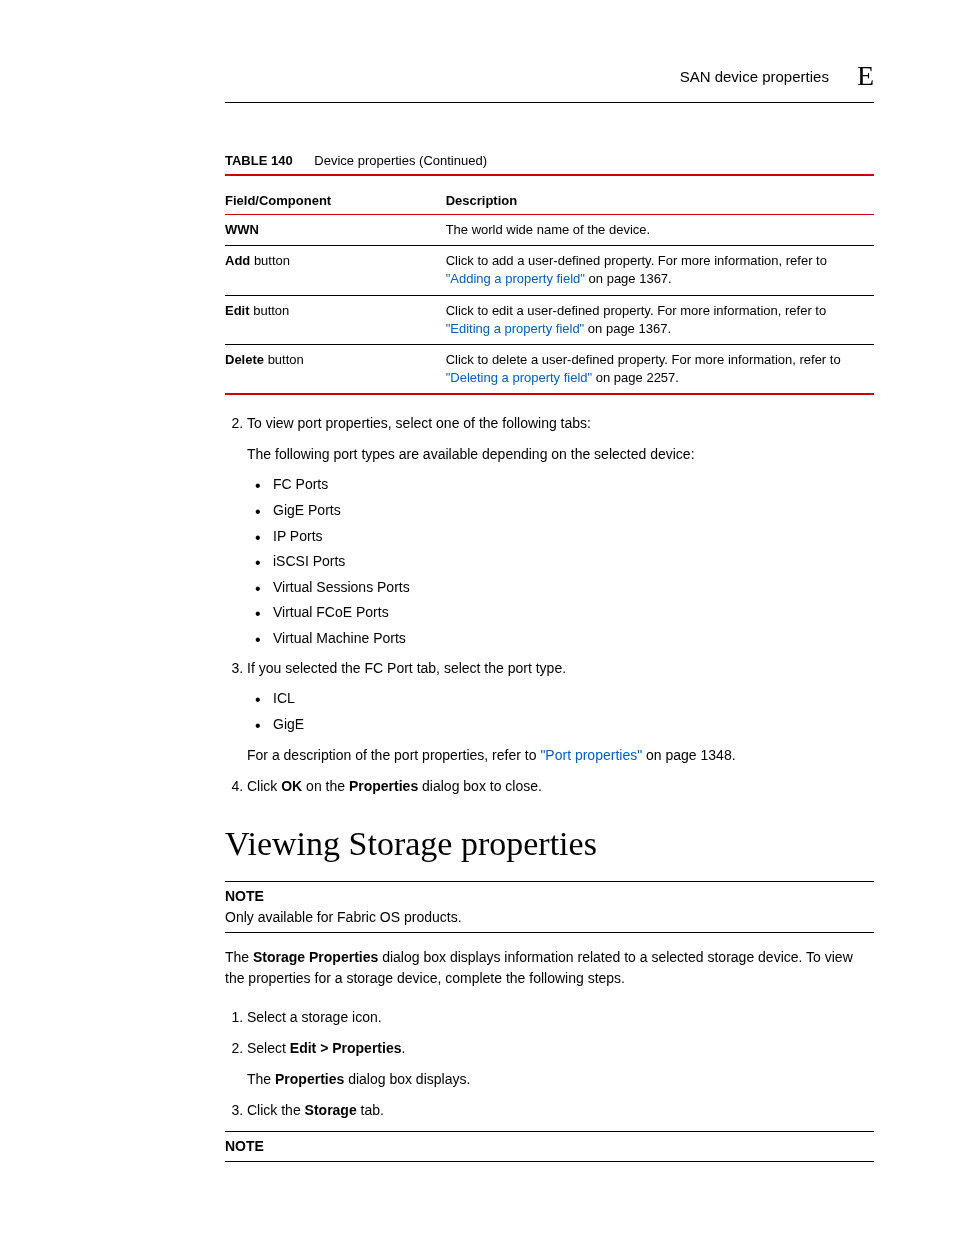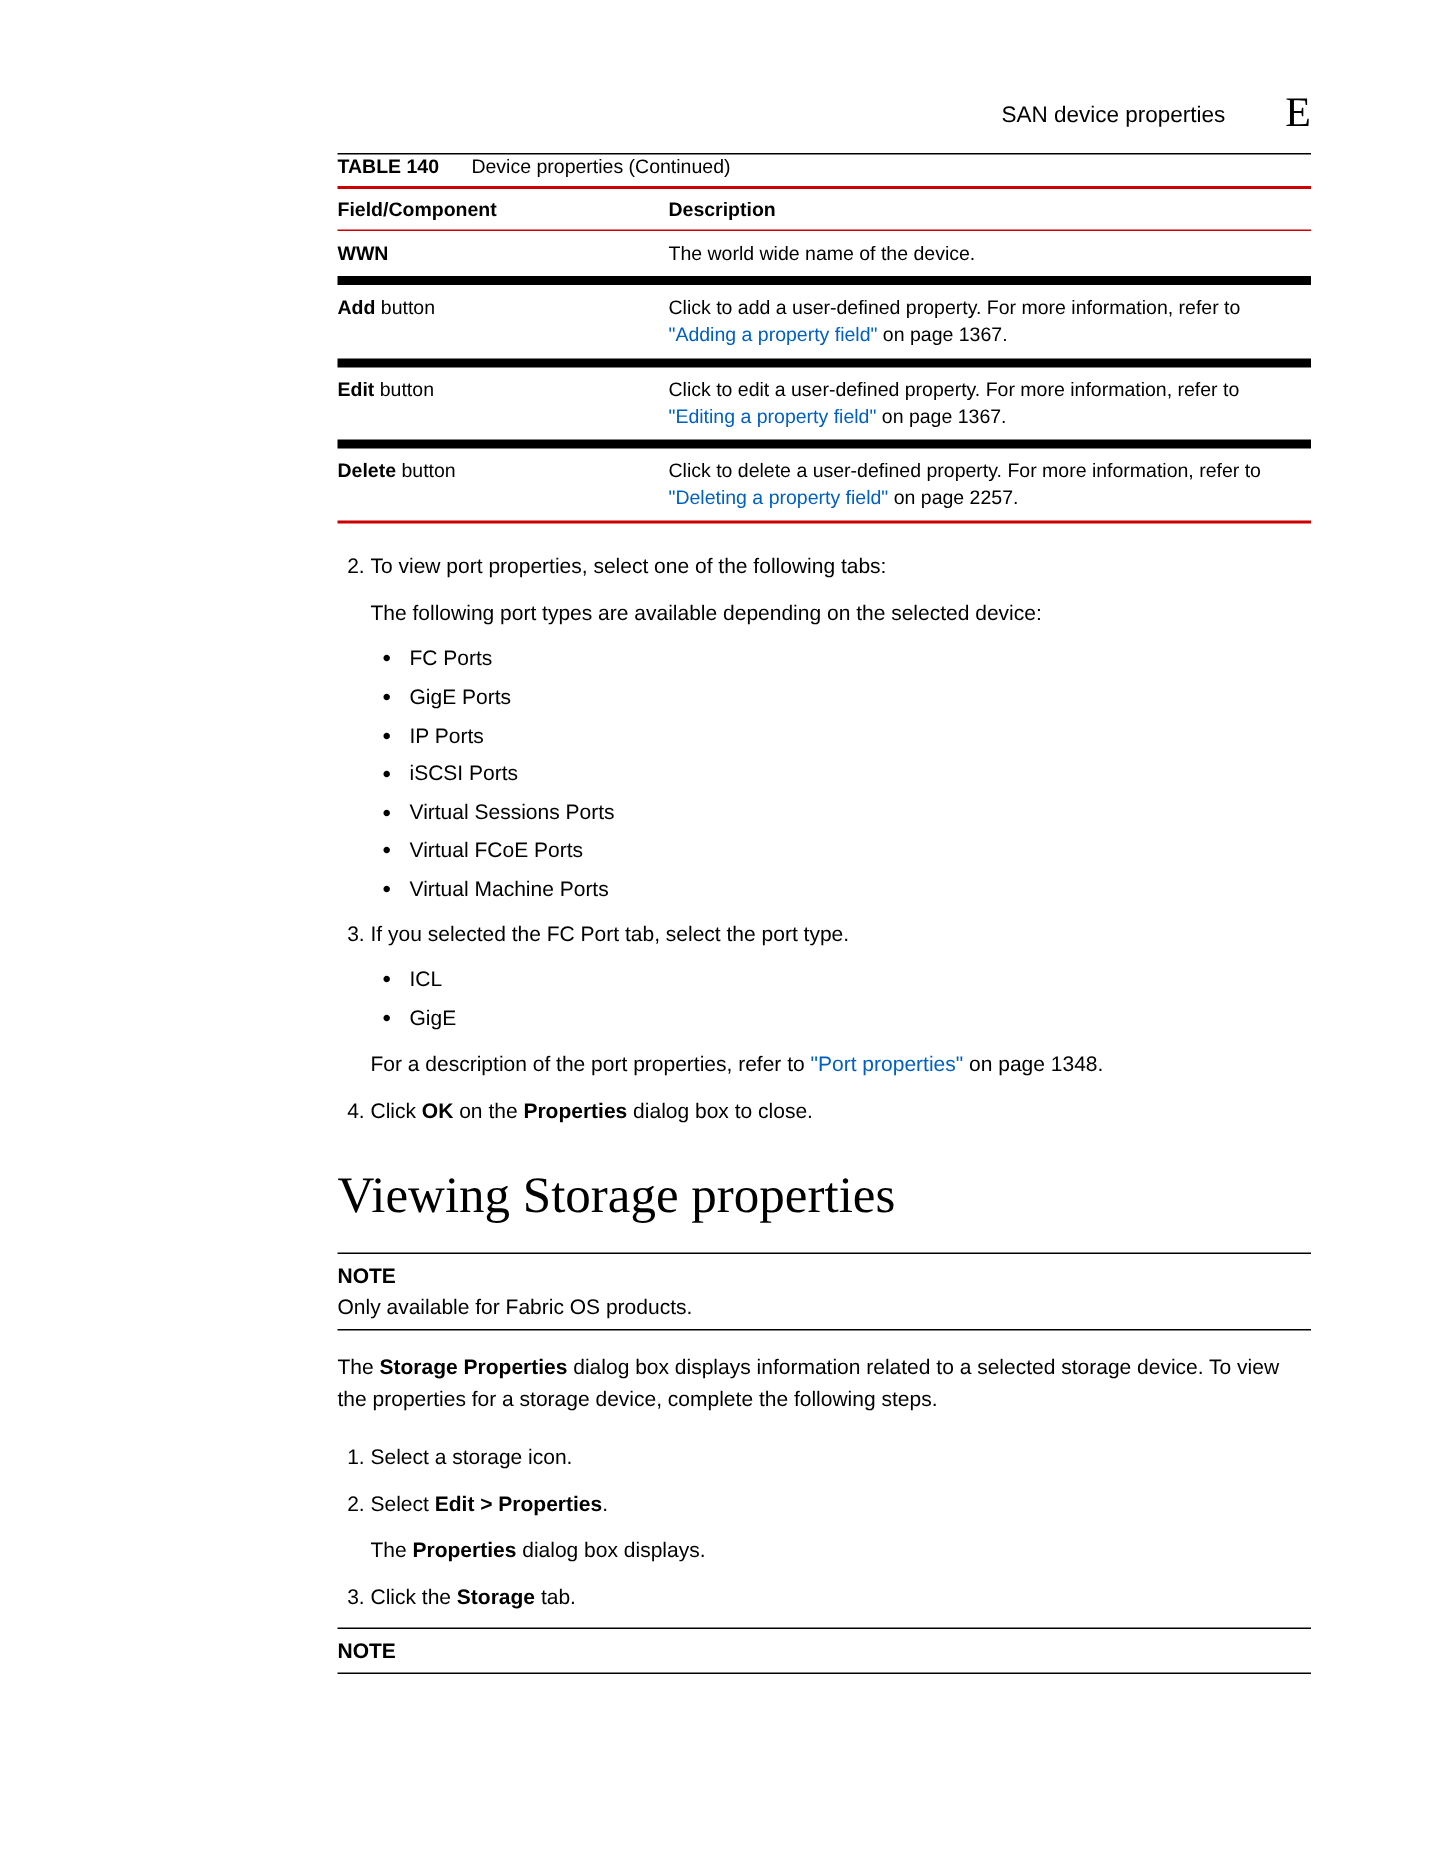--- a/index.html
+++ b/index.html
@@ -14,23 +14,24 @@
     width: 954px;
     height: 1235px;
     position: relative;
     box-sizing: border-box;
     padding: 60px 80px 60px 225px;
   }
   .header {
     display: flex;
     justify-content: flex-end;
     align-items: center;
-    gap: 40px;
+    gap: 28px;
     padding-bottom: 10px;
     border-bottom: 1px solid #000;
+    margin-bottom: 50px;
   }
   .header-title {
     font-size: 15px;
   }
   .header-letter {
     font-size: 28px;
     font-family: Georgia, 'Times New Roman', serif;
     font-weight: normal;
   }
   .table-caption {
@@ -42,27 +43,27 @@
     margin-right: 18px;
   }
   table.props {
     width: 100%;
     border-collapse: collapse;
     font-size: 13px;
   }
   table.props th {
     text-align: left;
     font-weight: bold;
-    padding: 6px 8px 6px 0;
+    padding: 17px 8px 6px 0;
     border-top: 2px solid #c00;
     border-bottom: 1px solid #c00;
   }
   table.props td {
     padding: 6px 8px 6px 0;
-    border-bottom: 6px solid #000000;
+    border-bottom: 1px solid #000000;
     vertical-align: top;
     line-height: 1.4;
   }
   table.props tr:last-child td {
     border-bottom: 2px solid #c00;
   }
   .col-field { width: 34%; }
   .link {
     color: #0060c0;
   }

